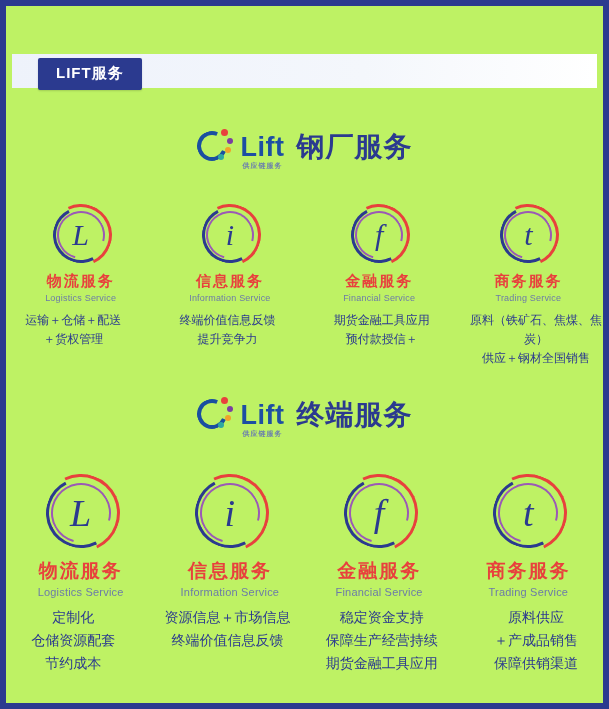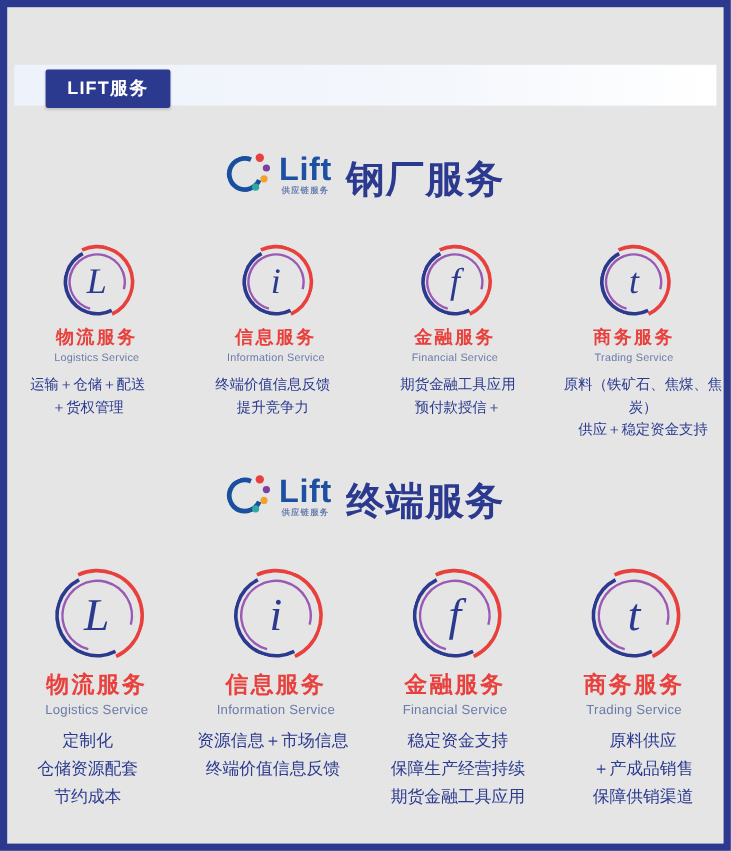--- a/index.html
+++ b/index.html
@@ -7,41 +7,41 @@
     width:609px;height:709px;
     background:#ffffff;
     font-family:"Liberation Sans","DejaVu Sans",sans-serif;
     overflow:hidden;
   }
   .page{
     position:relative;
     width:609px;height:709px;
     box-sizing:border-box;
     border:6px solid #2b3a8f;
-    background:#e5e5e5;
+    background:#bef264;
   }
   
   .header-band{
     position:absolute;left:6px;top:48px;right:6px;height:34px;
     background:linear-gradient(90deg,#eef2fb 0%,#f4f7fc 60%,#ffffff 100%);
   }
   .tab{
     position:absolute;left:32px;top:52px;
     background:#2b3a8f;
     color:#ffffff;
     font-size:15px;font-weight:bold;
     letter-spacing:1px;
     padding:6px 18px 7px 18px;
     border-radius:2px;
     box-shadow:0 1px 2px rgba(0,0,0,.15);
   }
   
   .sec-title{
     position:absolute;left:0;right:0;
-    display:flex;align-items:flex-start;justify-content:center;
+    display:flex;align-items:center;justify-content:center;
     gap:8px;
   }
   .sec-title .logo-mark{
     position:relative;width:36px;height:36px;flex:none;
   }
   .ring{
     position:absolute;box-sizing:border-box;border-radius:50%;
   }
   .logo-mark .ring-outer{
     left:0;top:2px;width:30px;height:30px;
@@ -57,21 +57,21 @@
   .lift-word{
     font-size:27px;font-weight:bold;color:#1d4fa3;
     letter-spacing:.5px;line-height:1;
     position:relative;
   }
   .lift-sub{
     position:absolute;left:2px;top:28px;
     font-size:7px;color:#6b7fae;letter-spacing:1px;white-space:nowrap;
   }
   .sec-cn{
-    font-size:32px;font-weight:bold;color:#2b3a8f;letter-spacing:1px;
+    font-size:28px;font-weight:bold;color:#2b3a8f;letter-spacing:1px;
     margin-left:4px;
   }
   
   .cards{position:absolute;left:0;right:0;display:flex;}
   .card{flex:1;display:flex;flex-direction:column;align-items:center;}
   .badge{position:relative;width:62px;height:62px;margin-bottom:6px;}
   .badge .arc1{
     position:absolute;left:0;top:0;width:62px;height:62px;
     box-sizing:border-box;border-radius:50%;
     border:3px solid #e8413d;
@@ -194,21 +194,21 @@
     <div class="desc-col desc">
       <div>终端价值信息反馈</div>
       <div>提升竞争力</div>
     </div>
     <div class="desc-col desc">
       <div>期货金融工具应用</div>
       <div>预付款授信＋</div>
     </div>
     <div class="desc-col desc">
       <div>原料（铁矿石、焦煤、焦炭）</div>
-      <div>供应＋稳定资金支持</div>
+      <div>供应＋钢材全国销售</div>
     </div>
   </div>
 
   <div class="sec-title" style="top:390px;">
     <span class="logo-mark">
       <span class="ring ring-outer"></span>
       <span class="dot d1"></span>
         <span class="dot d2"></span>
       <span class="dot d3"></span>
         <span class="dot d4"></span>

